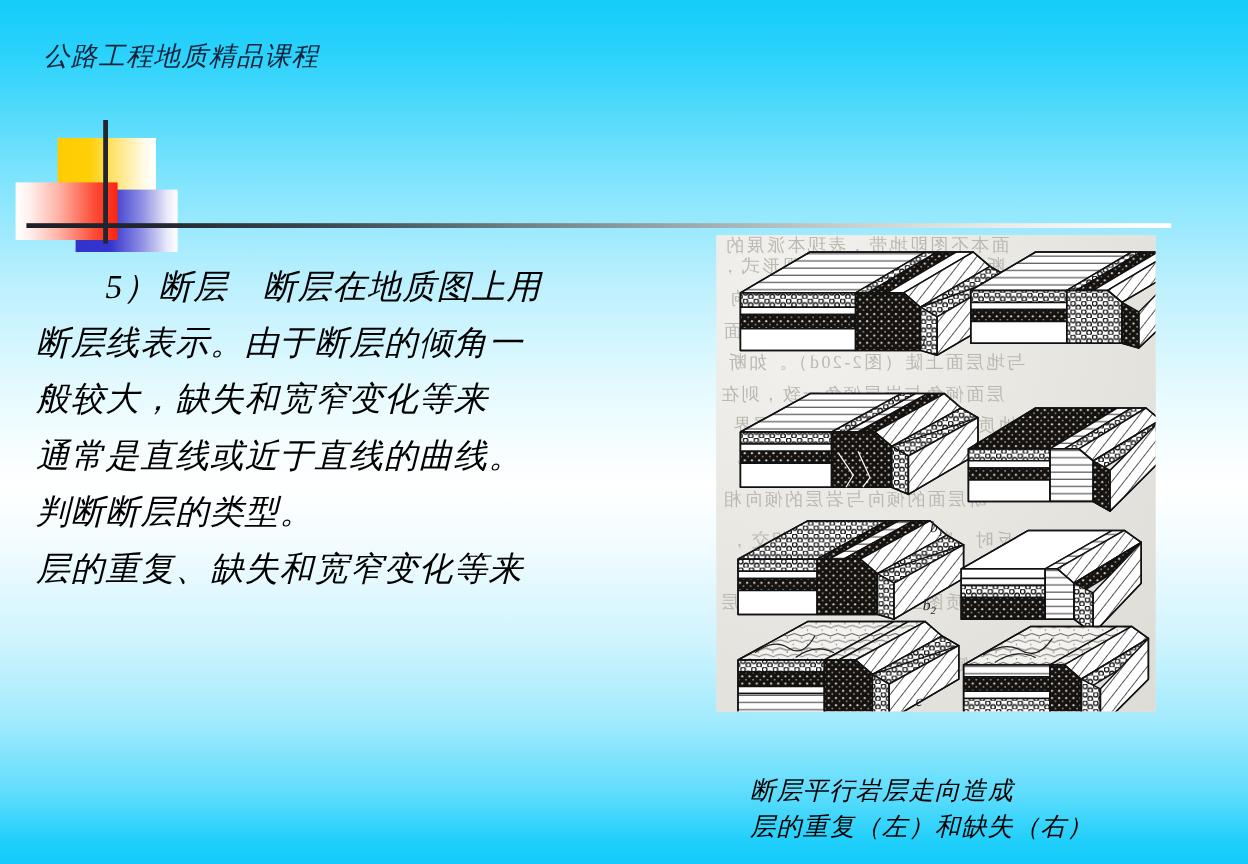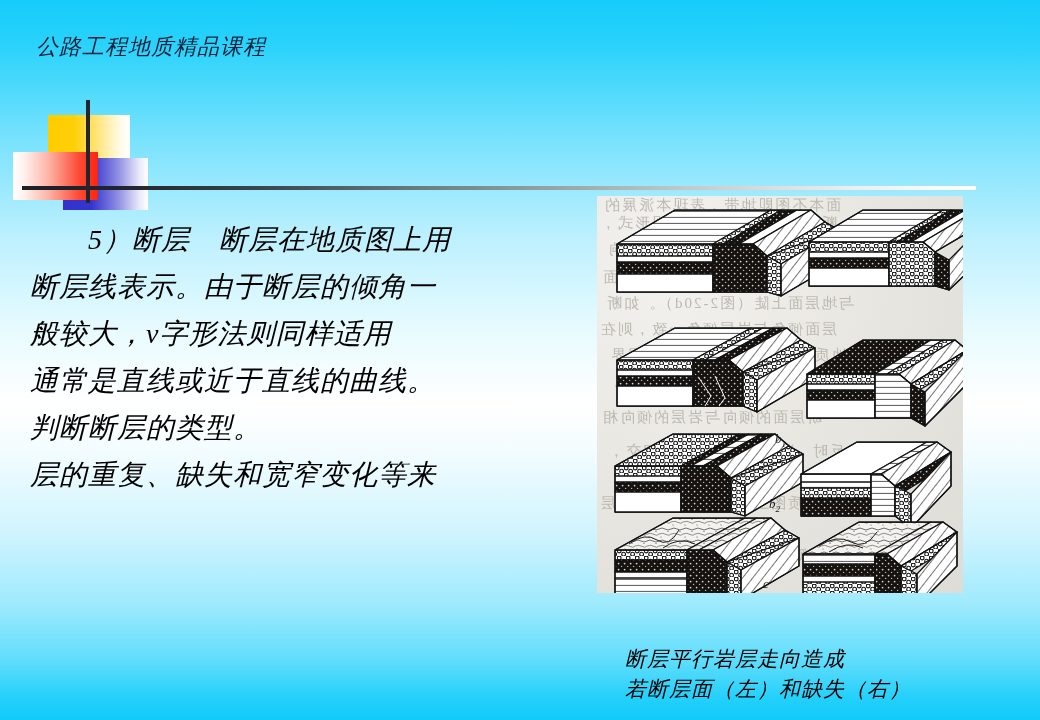--- a/index.html
+++ b/index.html
@@ -162,21 +162,21 @@
     <div class="deco-sq" id="deco-red"></div>
     <div id="deco-vline"></div>
   </div>
   <div id="deco-hline-wrap">
     <div id="deco-hline"></div>
   </div>
 
   <div id="body-text">
     <div><span class="indent"></span><span>5）断层　断层在地质图上用</span></div>
     <div><span>断层线表示。由于断层的倾角一</span></div>
-    <div><span>般较大，v字形法则同样适用</span></div>
+    <div><span>般较大，缺失和宽窄变化等来</span></div>
     <div><span>通常是直线或近于直线的曲线。</span></div>
     <div><span>判断断层的类型。</span></div>
     <div><span>层的重复、缺失和宽窄变化等来</span></div>
   </div>
 
   <div id="figure-wrap">
     <div id="figure-page">
 
       <div class="bleed" style="left:6px;  top:2px;">面本不图即地带，表现本派展的</div>
       <div class="bleed" style="left:2px;  top:20px;">断层线在地质图上的表现形式，</div>
@@ -426,16 +426,16 @@
       <div class="fig-label" style="left:168px; top:80px;"><span>a</span></div>
       <div class="fig-label" style="left:178px; top:235px;"><span>b</span><sub>1</sub></div>
       <div class="fig-label" style="left:172px; top:300px;"><span>b</span><sub>2</sub></div>
       <div class="fig-label" style="left:166px; top:380px;"><span>c</span></div>
 
     </div>
   </div>
 
   <div id="figure-caption">
     <div>断层平行岩层走向造成</div>
-    <div>若断层面（左）和缺失（右）</div>
+    <div>层的重复（左）和缺失（右）</div>
   </div>
 
 </div>
 
 </body></html>

